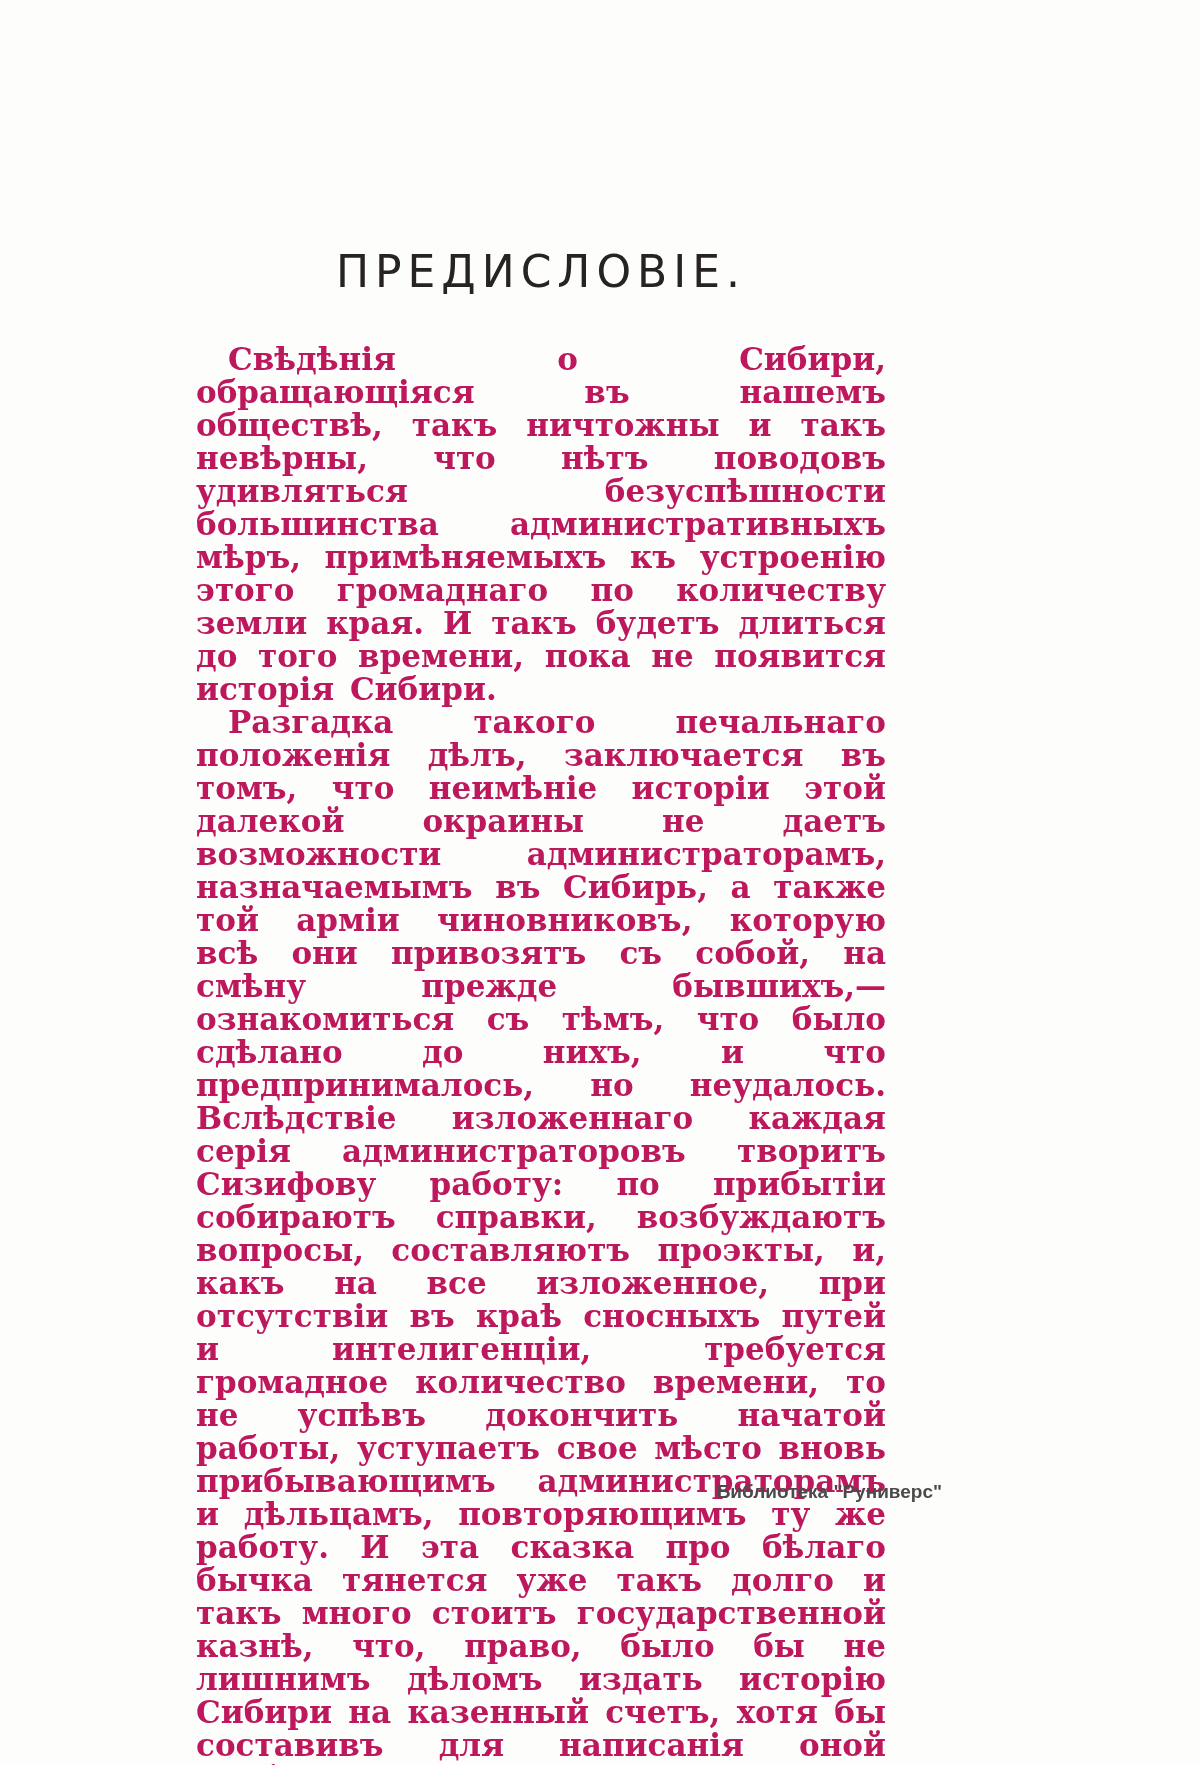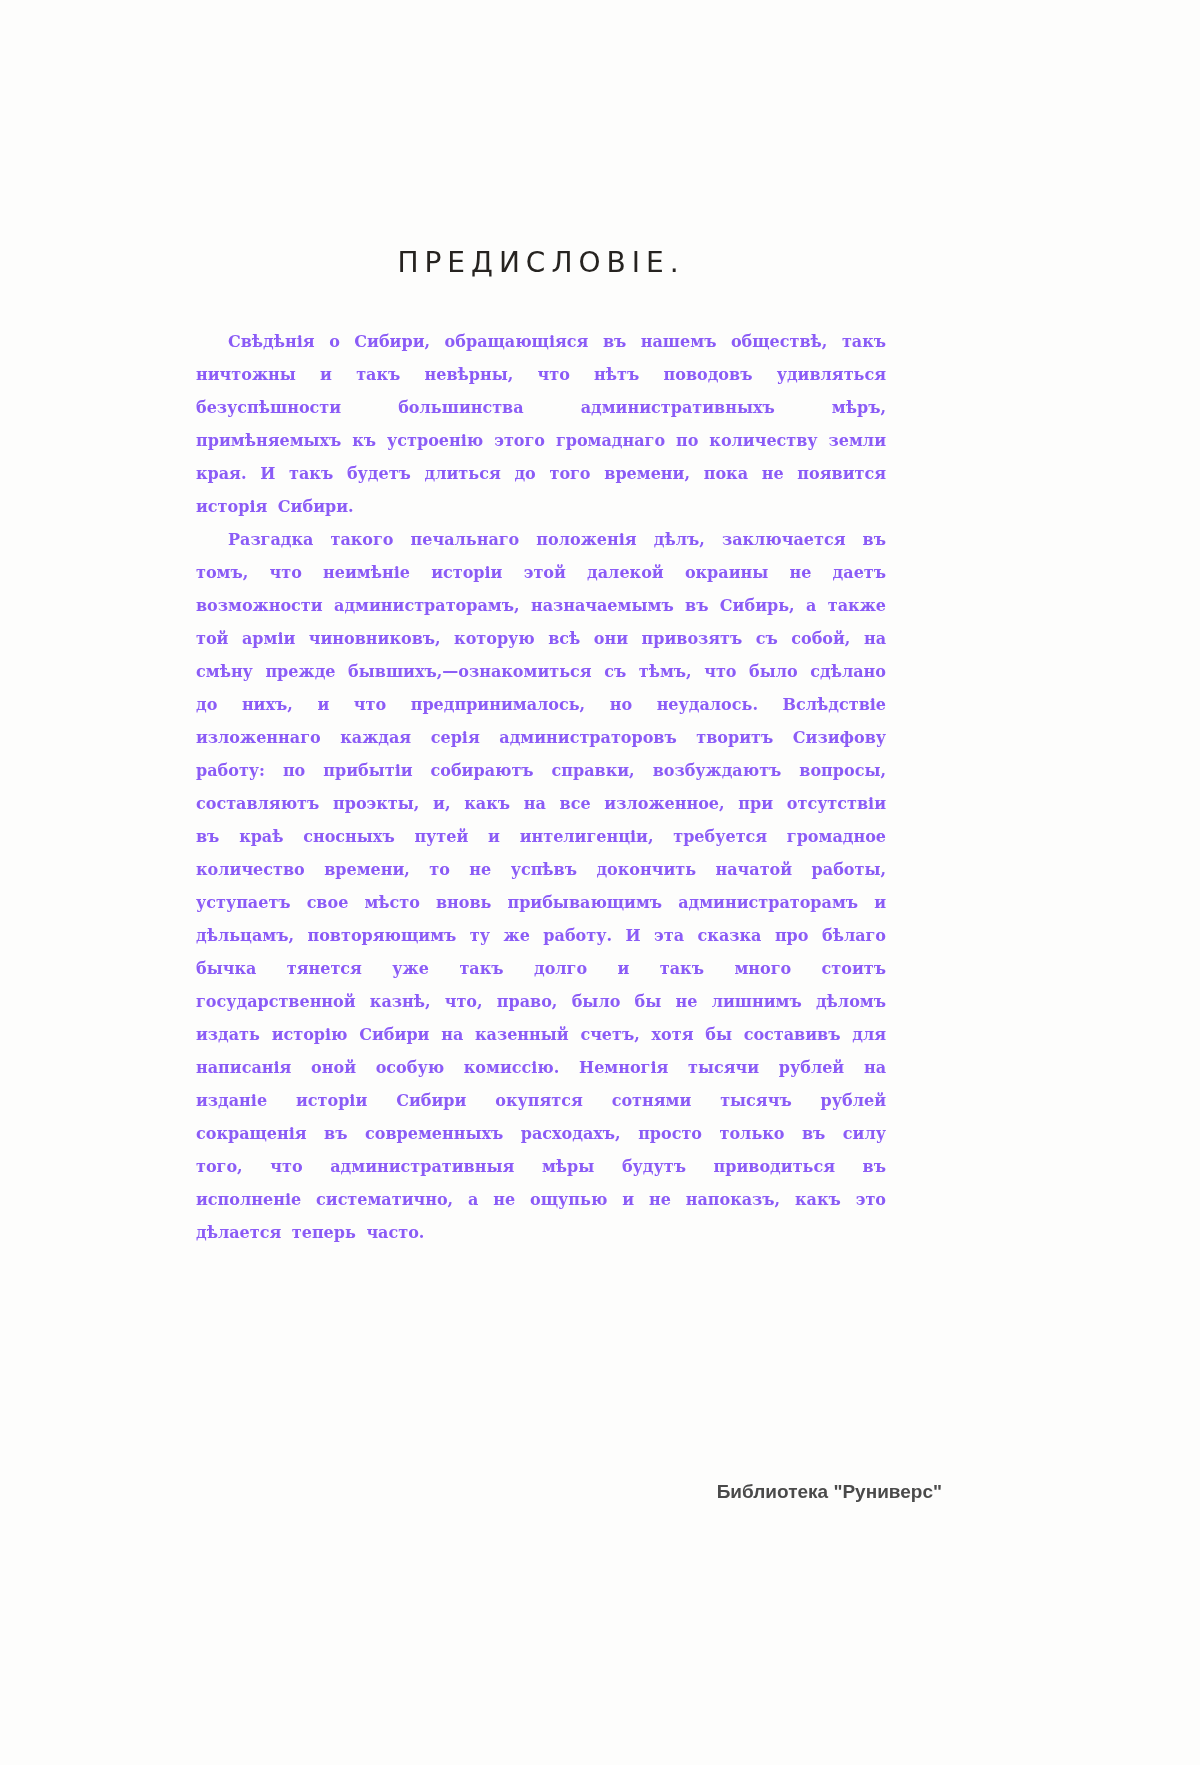--- a/index.html
+++ b/index.html
@@ -17,35 +17,35 @@
     .scan-page {
       position: absolute;
       left: 196px;
       top: 246px;
       width: 690px;
       color: #1c1a18;
     }
     .page-title {
       margin: 0 0 46px 0;
       text-align: center;
-      font-size: 28px;
+      font-size: 44px;
       font-weight: 400;
       letter-spacing: 6px;
       color: #262320;
       font-family: "DejaVu Sans", sans-serif;
     }
     .paragraph {
       margin: 0;
-      font-size: 16px;
+      font-size: 31px;
       font-weight: 700;
       line-height: 33px;
       text-align: justify;
       text-indent: 32px;
       word-spacing: 5px;
-      color: #8b5cf6;
+      color: #be185d;
     }
     .watermark {
       position: absolute;
       right: 258px;
       top: 1481px;
       font-family: "Liberation Sans", sans-serif;
       font-size: 19px;
       font-weight: 700;
       color: #4a4a4a;
     }

